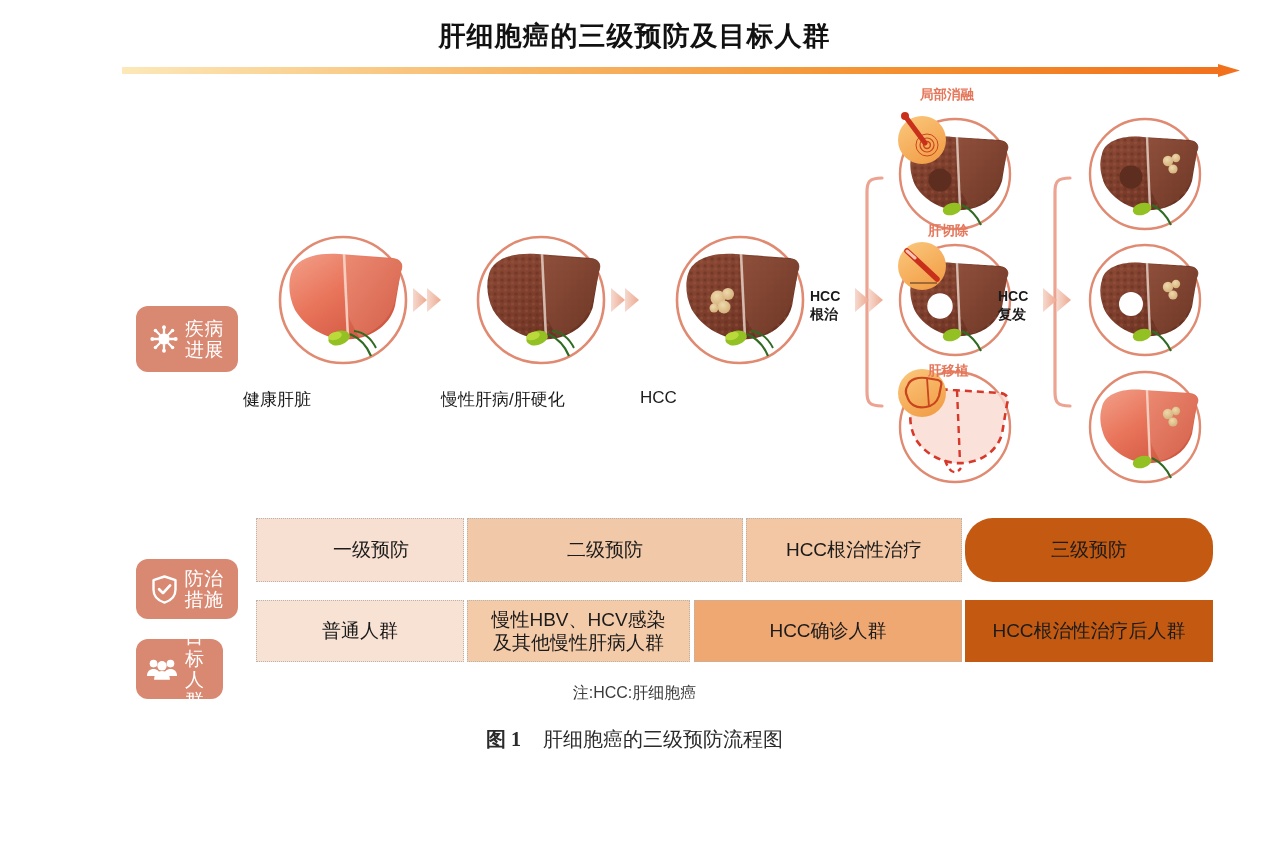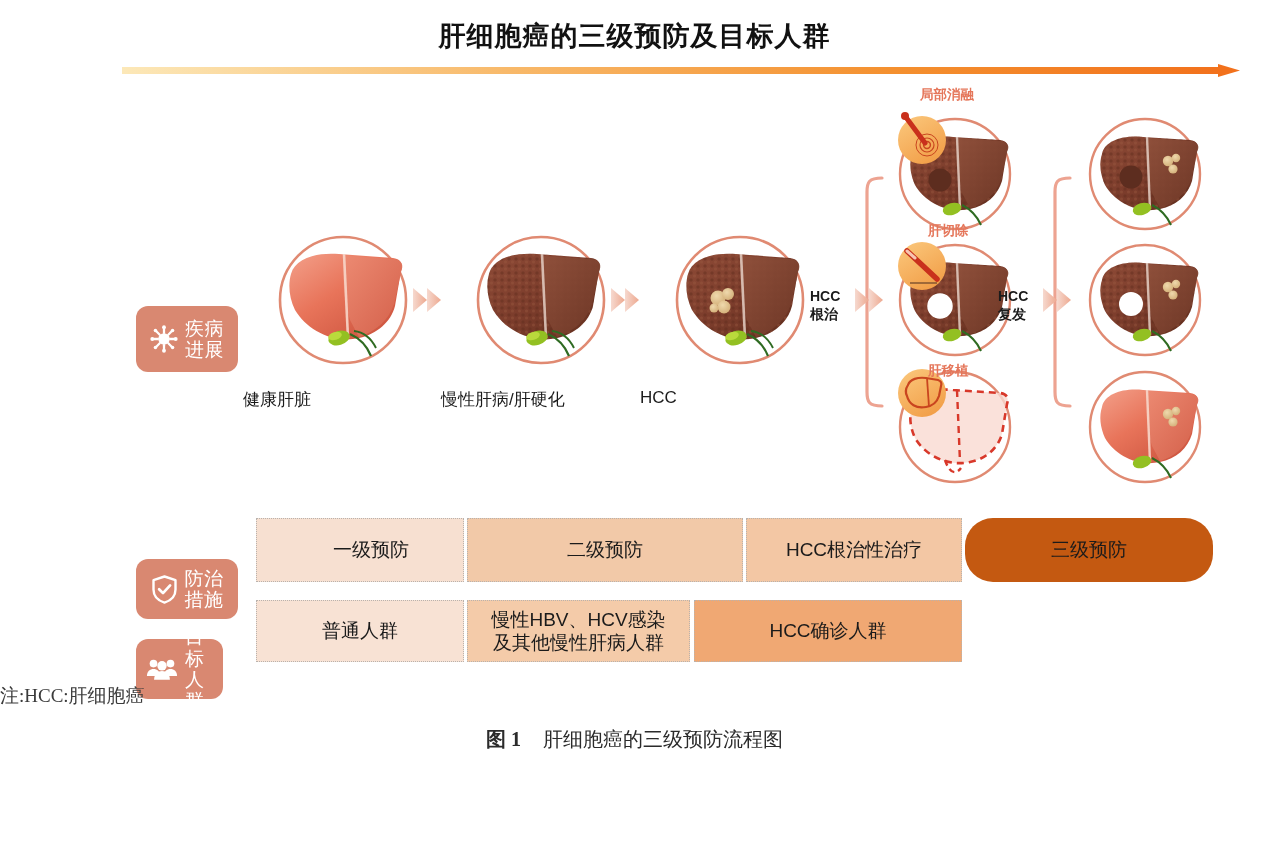--- a/index.html
+++ b/index.html
@@ -93,23 +93,23 @@
     color: #1b1b1b;
     line-height: 1.22;
     white-space: pre-line;
     border: 1px dotted #b9b2ad;
   }
   .cell.noborder { border: none; }
 
   
   .note {
     position: absolute;
-    width: 1269px; 
-    font-family: Liberation Serif, serif;
-    font-size: 19px; color: #3b3b3b;
+    width: 1269px; text-align: center;
+    font-family: Liberation Sans, sans-serif;
+    font-size: 16px; color: #3b3b3b;
   }
   .figcap {
     position: absolute;
     width: 1269px; text-align: center;
     font-family: "Liberation Serif", "DejaVu Serif", serif;
     font-size: 20px; color: #2b2b2b;
   }
   .figcap b { font-weight: bold; margin-right: 22px; }
 </style>
 </head>
@@ -436,19 +436,20 @@
 
   <div class="cell" id="m0" style="left:256px;top:518px;width:208px;height:64px;background:#f7e0d1;padding-left:22px;">一级预防</div>
   <div class="cell" id="m1" style="left:467px;top:518px;width:276px;height:64px;background:#f2c9a8;">二级预防</div>
   <div class="cell" id="m2" style="left:746px;top:518px;width:216px;height:64px;background:#f3c7a4;">HCC根治性治疗</div>
   <div class="cell noborder" id="m3" style="left:965px;top:518px;width:248px;height:64px;background:#c45911;border-radius:28px;">三级预防</div>
 
   <div class="cell" id="p0" style="left:256px;top:600px;width:208px;height:62px;background:#f8e2d4;">普通人群</div>
   <div class="cell" id="p1" style="left:467px;top:600px;width:223px;height:62px;background:#f4cba9;">慢性HBV、HCV感染
 及其他慢性肝病人群</div>
   <div class="cell" id="p2" style="left:694px;top:600px;width:268px;height:62px;background:#f0a873;">HCC确诊人群</div>
+  <div class="cell noborder" id="p3" style="left:965px;top:600px;width:248px;height:62px;background:#c45a12;">HCC根治性治疗后人群</div>
 
   <div class="note" style="top:683px;">注:HCC:肝细胞癌</div>
   <div class="figcap" style="top:726px;">
     <b>图 1</b><span>肝细胞癌的三级预防流程图</span>
   </div>
 
 </div>
 
 </body></html>

